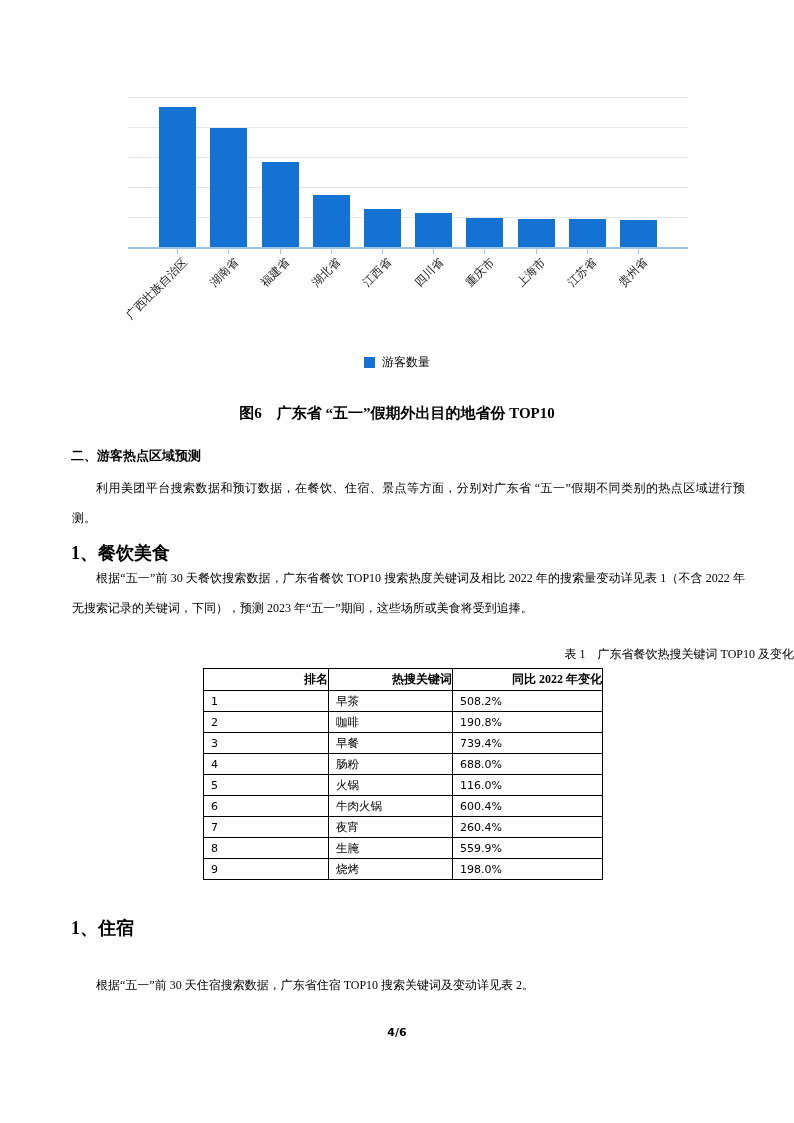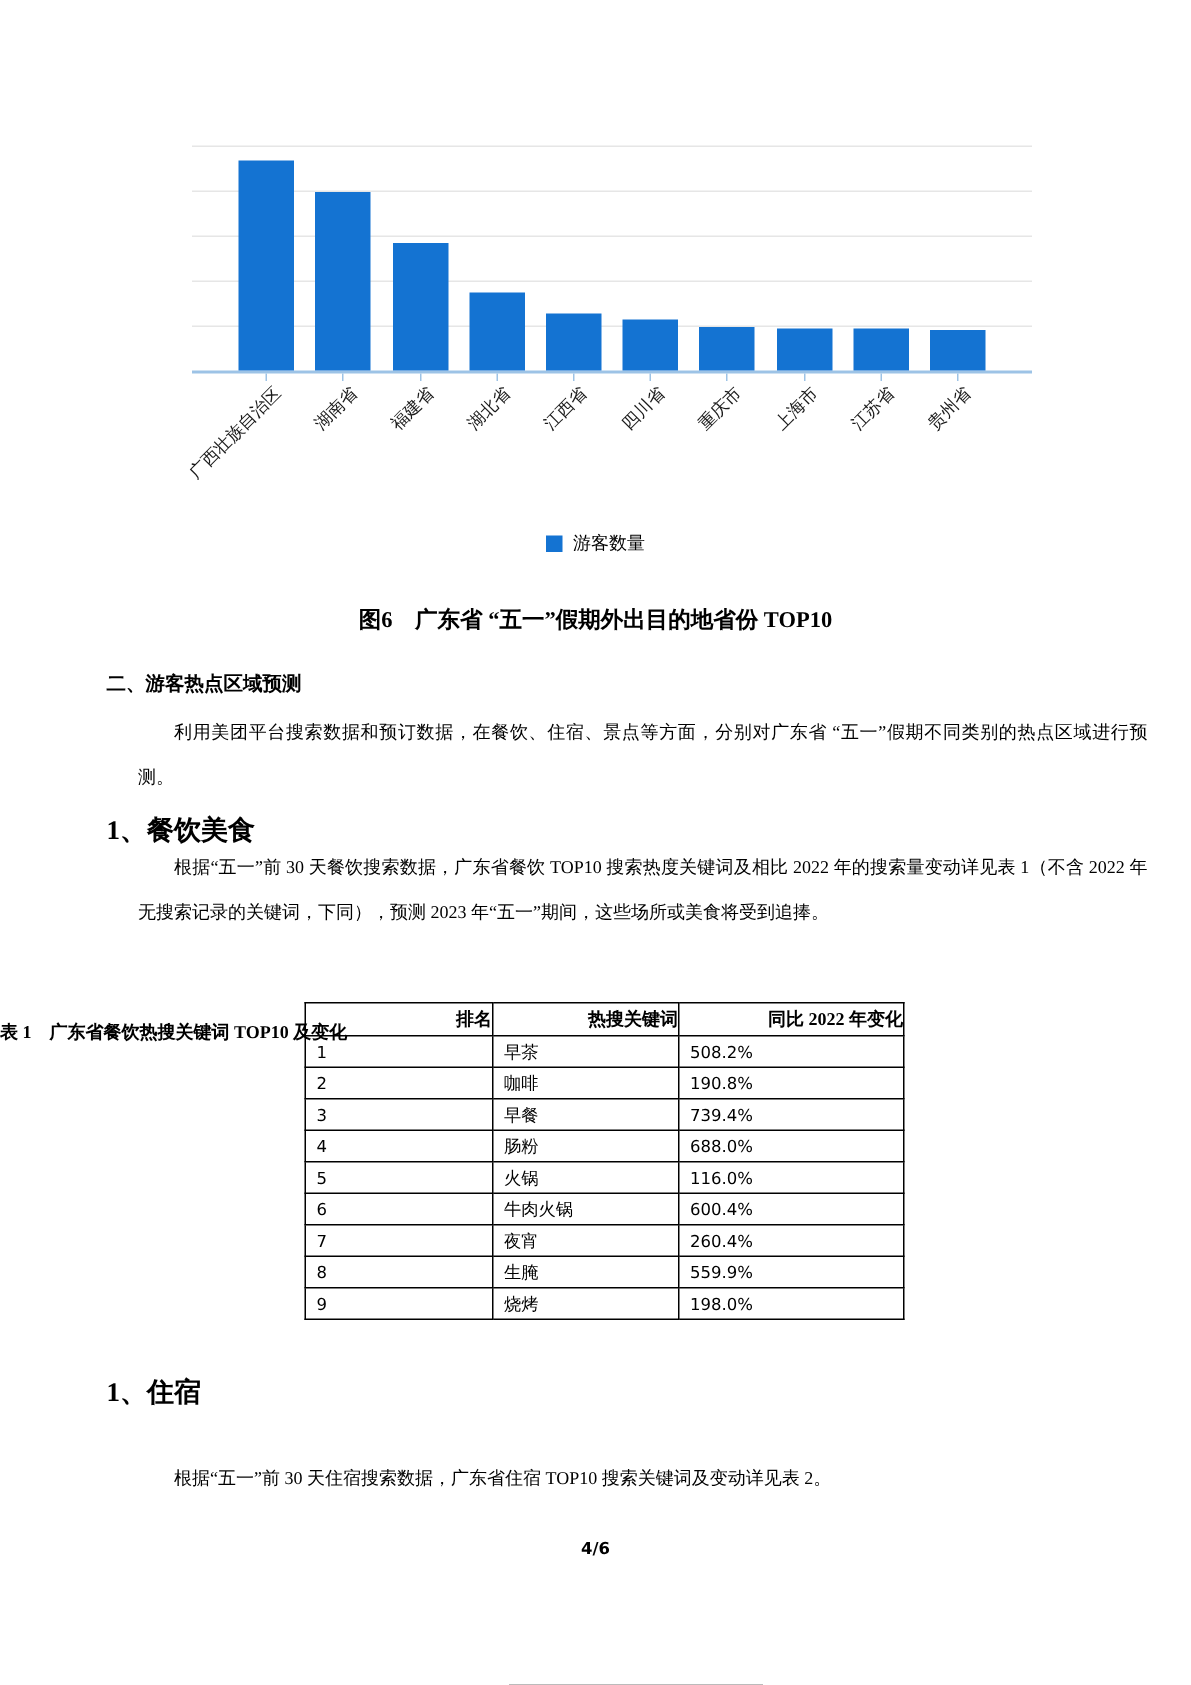--- a/index.html
+++ b/index.html
@@ -27,27 +27,27 @@
           justify-content:center;align-items:center;gap:7px;font-size:12px;}
   .legend-swatch{width:11px;height:11px;display:inline-block;}
   .caption{position:absolute;left:0;top:404px;width:100%;text-align:center;
            font-weight:bold;font-size:15px;}
   
   .h2{position:absolute;left:71px;top:447px;font-weight:bold;font-size:13px;}
   .h3{position:absolute;left:71px;font-weight:bold;font-size:18px;}
   #h3-food{top:541px;}
   #h3-hotel{top:916px;}
   .para{position:absolute;left:72px;width:673px;line-height:30px;font-size:12px;
-        text-align:justify;text-indent:2em;margin-left:20px;}
+        text-align:justify;text-indent:2em;}
   #p1{top:473px;}
   #p2{top:563px;}
   #p3{top:938px;}
   #p4{top:970px;}
-  .table-title{position:absolute;left:0;top:680px;width:100%;text-align:left;
-               font-size:12px;font-weight:bold;}
+  .table-title{position:absolute;left:0;top:646px;width:100%;text-align:right;
+               font-size:12px;}
   
   table.kw{position:absolute;left:203px;top:668px;border-collapse:collapse;
            table-layout:fixed;font-size:11.5px;}
   table.kw th{border:1px solid #000;height:21px;font-weight:bold;
               text-align:right;font-size:12px;padding:0;}
   table.kw td{border:1px solid #000;height:20px;padding:0 2px 0 7px;
               text-align:left;vertical-align:middle;}
   td.num{font-family:"DejaVu Sans",sans-serif;font-size:11px;}
   td.kwc{font-size:11.5px;}
   

